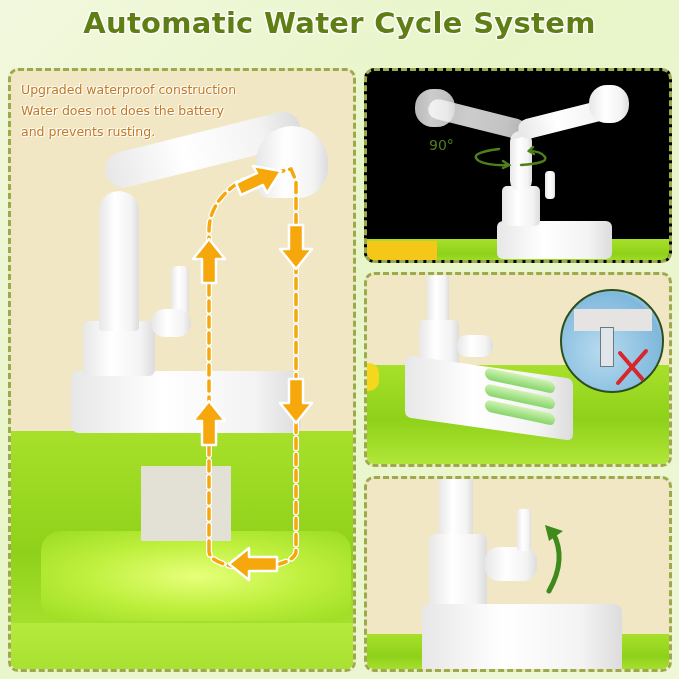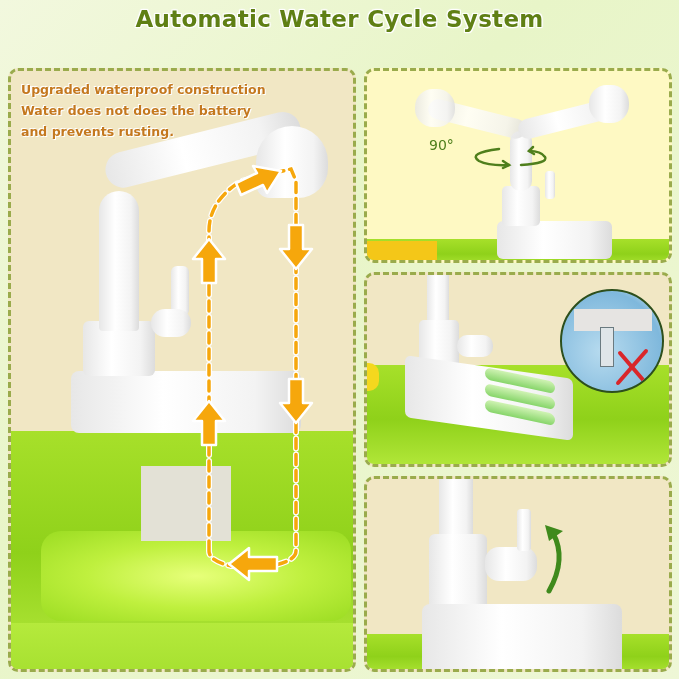--- a/index.html
+++ b/index.html
@@ -5,35 +5,35 @@
   * { box-sizing: border-box; margin: 0; padding: 0; }
   html, body { width: 679px; height: 679px; overflow: hidden; }
   body {
     background: linear-gradient(135deg, #f2f8de 0%, #e8f5c8 40%, #eef7d6 100%);
     font-family: "DejaVu Sans", sans-serif;
     position: relative;
   }
   .title {
     position: absolute; left: 0; top: 6px; width: 679px; text-align: center;
     font-family: "DejaVu Sans", sans-serif; font-weight: bold;
-    font-size: 23px; color: #5f7f14; letter-spacing: 0.3px;
+    font-size: 29px; color: #5f7f14; letter-spacing: 0.3px;
     text-shadow: 0 0 3px #fff, 0 0 3px #fff, 1px 1px 0 #fff, -1px -1px 0 #fff, 1px -1px 0 #fff, -1px 1px 0 #fff;
   }
   .panel {
     position: absolute; border: 3px dashed #9aab4c; border-radius: 10px; overflow: hidden;
   }
   .panel-main { left: 8px; top: 68px; width: 348px; height: 604px; background: #f1e7c4; }
-  .panel-rot { left: 364px; top: 68px; width: 308px; height: 195px; background: #fef9c3; }
+  .panel-rot { left: 364px; top: 68px; width: 308px; height: 195px; background: #000000; }
   .panel-bat { left: 364px; top: 272px; width: 308px; height: 195px; background: #f1e7c4; }
   .panel-sw { left: 364px; top: 476px; width: 308px; height: 196px; background: #f1e7c4; }
 
   .caption {
     position: absolute; left: 10px; top: 8px; width: 300px;
     font-family: "DejaVu Sans", sans-serif; font-size: 12.5px; line-height: 21px;
-    color: #c4781e; font-weight: bold;
+    color: #c4781e; font-weight: normal;
     text-shadow: 0 0 2px #fff, 1px 1px 0 #fff, -1px -1px 0 #fff;
   }
   .caption div { white-space: nowrap; }
 
   
   .w { position: absolute; background: linear-gradient(90deg, #e7e7e7, #ffffff 40%, #f3f3f3 80%, #dcdcdc); }
   .green-sink { position: absolute; background: linear-gradient(180deg, #a7e02a, #8fd11a 50%, #b7ea3e); }
   .water { position: absolute; background: radial-gradient(ellipse at center, #e7ff7a 0%, #bff03e 50%, #9bdc22 100%); }
 
   .arrow-svg { position: absolute; left: 0; top: 0; }

